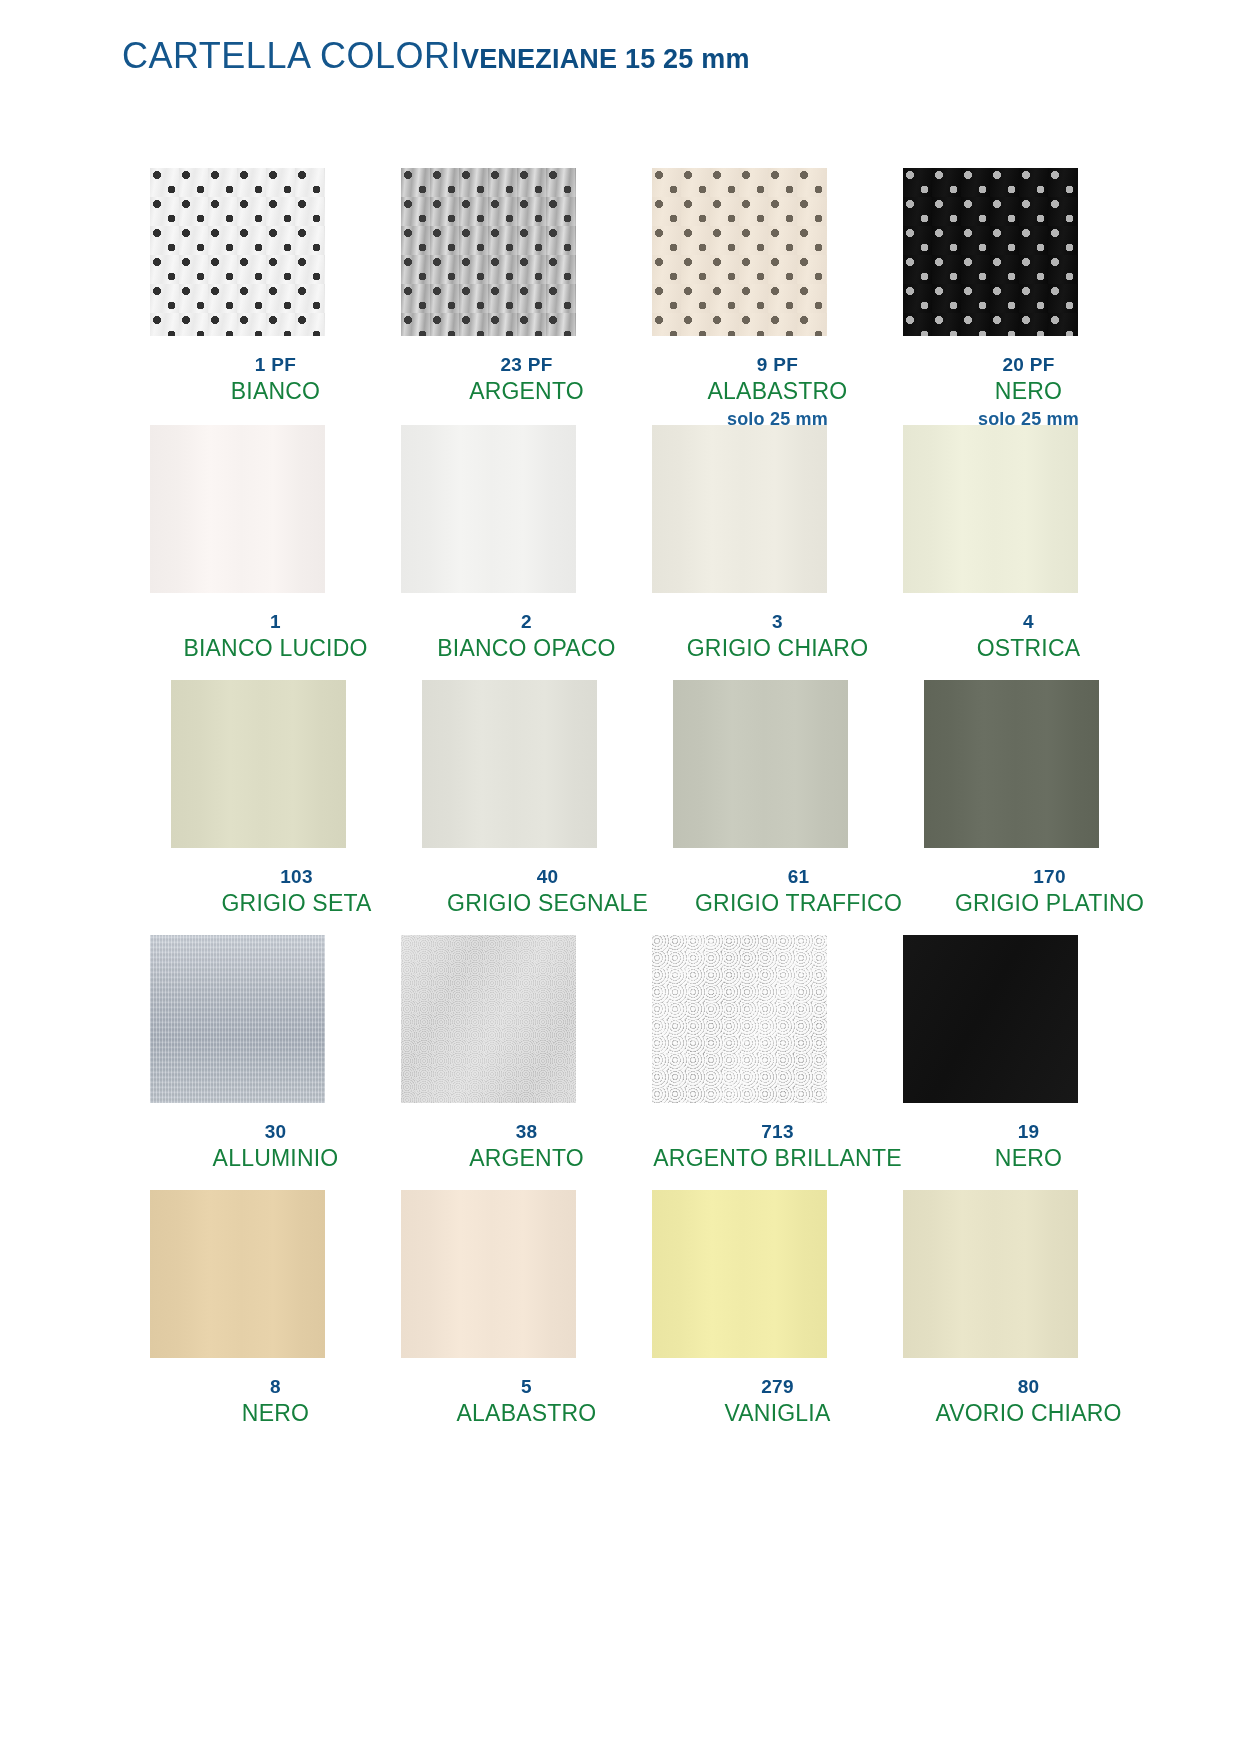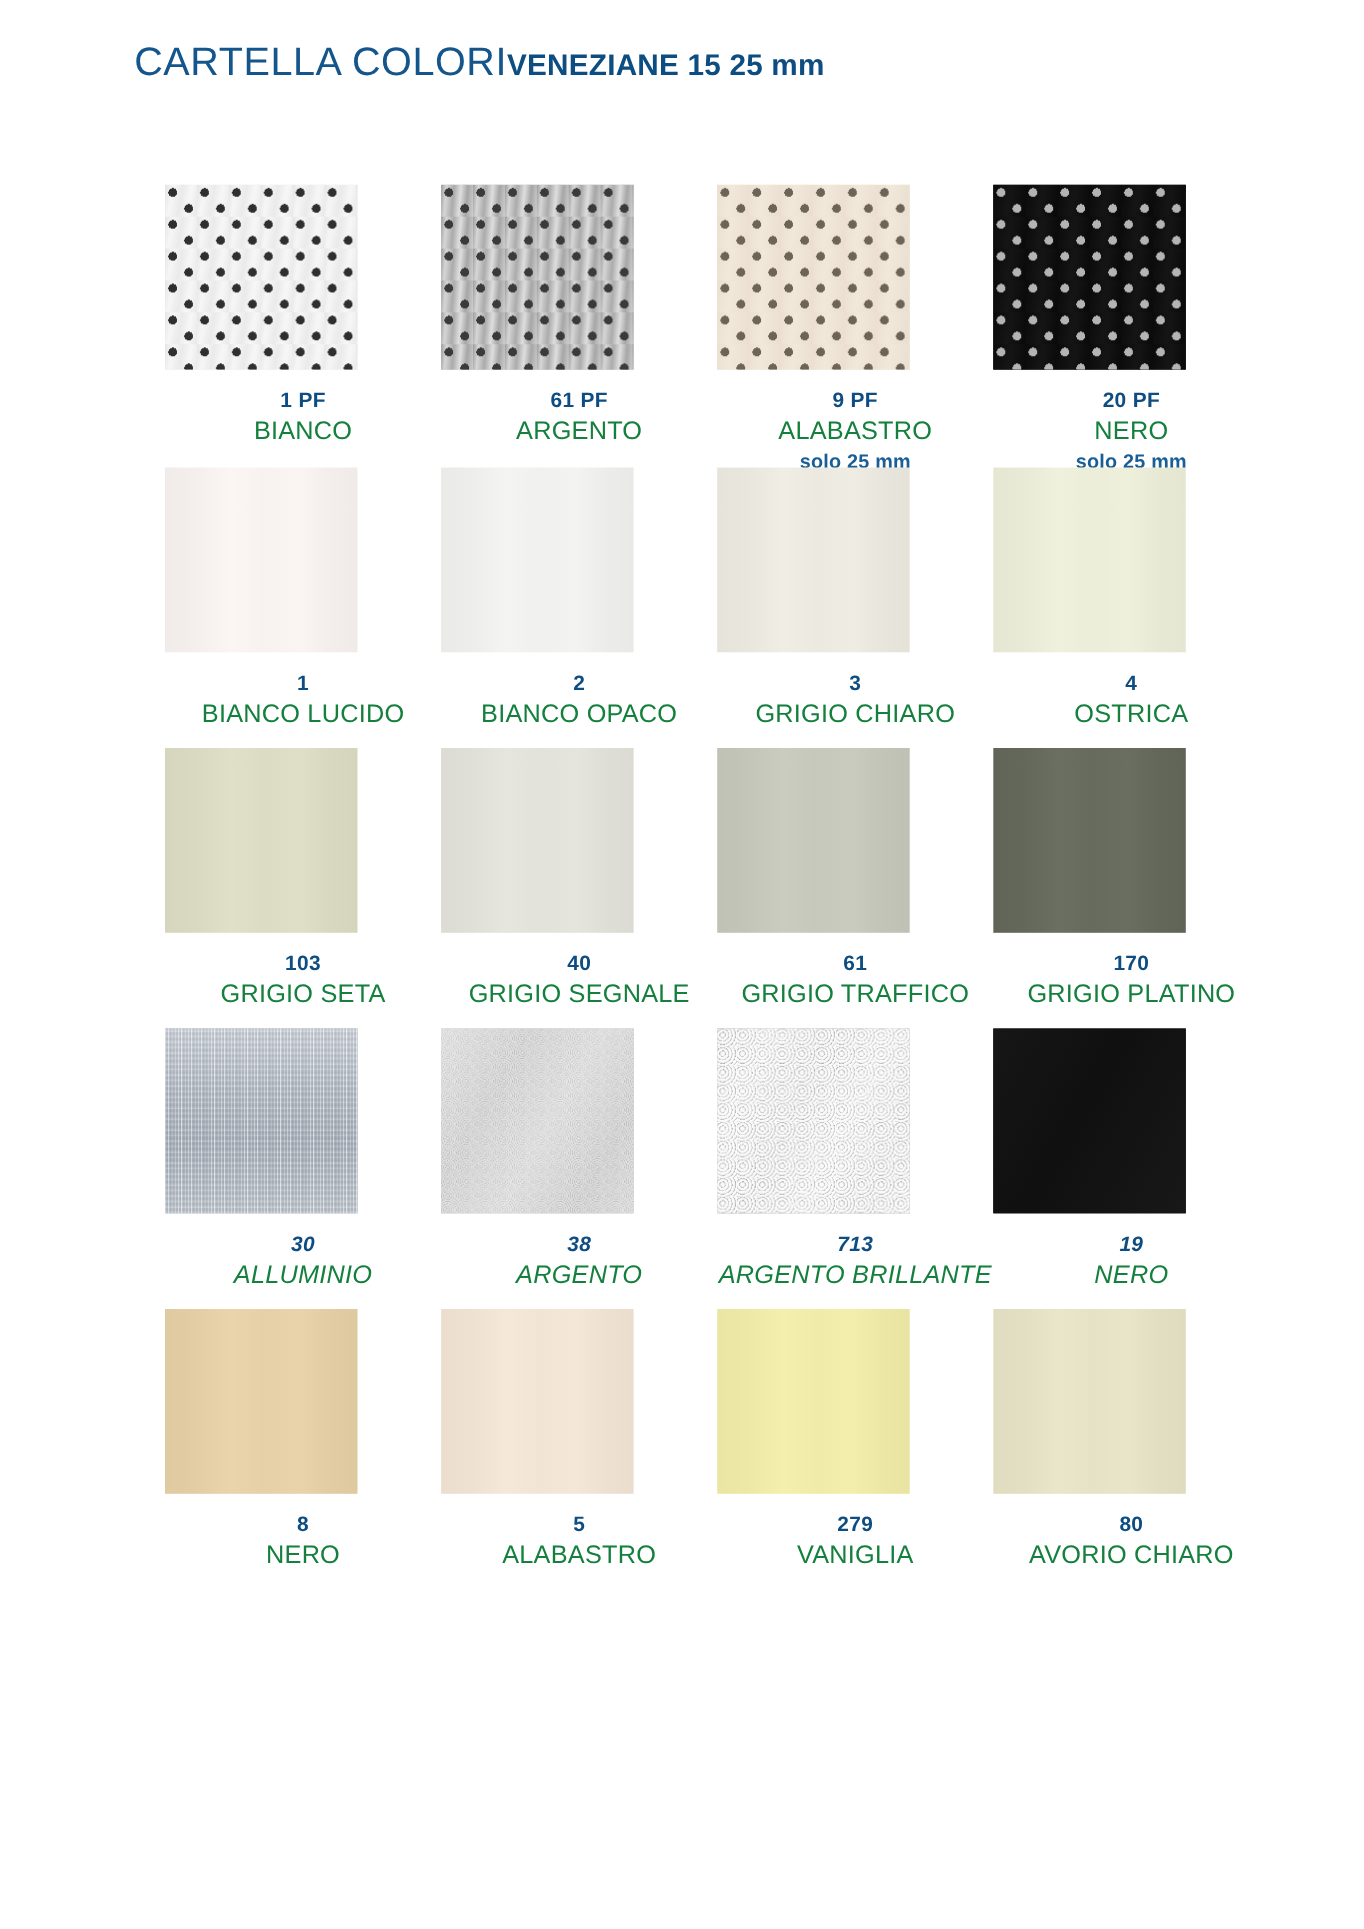--- a/index.html
+++ b/index.html
@@ -101,22 +101,22 @@
     font-size: 18px;
     font-weight: 700;
     color: #1a5e96;
     line-height: 1.35;
     letter-spacing: 0.2px;
   }
 
   
   .row-1 { height: 257px; }
   .row-2 { height: 255px; }
-  .row-3 { height: 255px; }
-  .row-4 { height: 255px; font-style: italic; }
+  .row-3 { height: 255px; margin-left: 21px; }
+  .row-4 { height: 255px; }
   .row-5 { height: 255px; }
 
   .row-1 .swatch { height: 168px; }
   .row-2 .swatch { height: 168px; }
   .row-3 .swatch { height: 168px; }
   .row-4 .swatch { height: 168px; }
   .row-5 .swatch { height: 168px; }
 
   
   .perf {
@@ -211,21 +211,21 @@
           <div class="code">1 PF</div>
           <div class="name">BIANCO</div>
           <div class="note"></div>
         </div>
       </div>
       <div class="cell">
         <div class="swatch-wrap">
             <div class="swatch perf perf-argento"></div>
           </div>
         <div class="labels">
-          <div class="code">61 PF</div>
+          <div class="code">23 PF</div>
           <div class="name">ARGENTO</div>
           <div class="note"></div>
         </div>
       </div>
       <div class="cell">
         <div class="swatch-wrap">
             <div class="swatch perf perf-alabastro"></div>
           </div>
         <div class="labels">
           <div class="code">9 PF</div>

